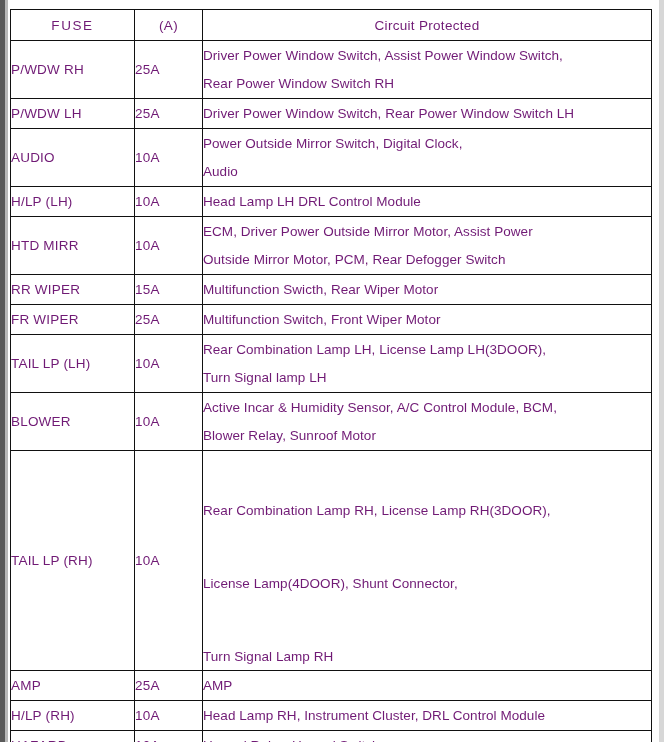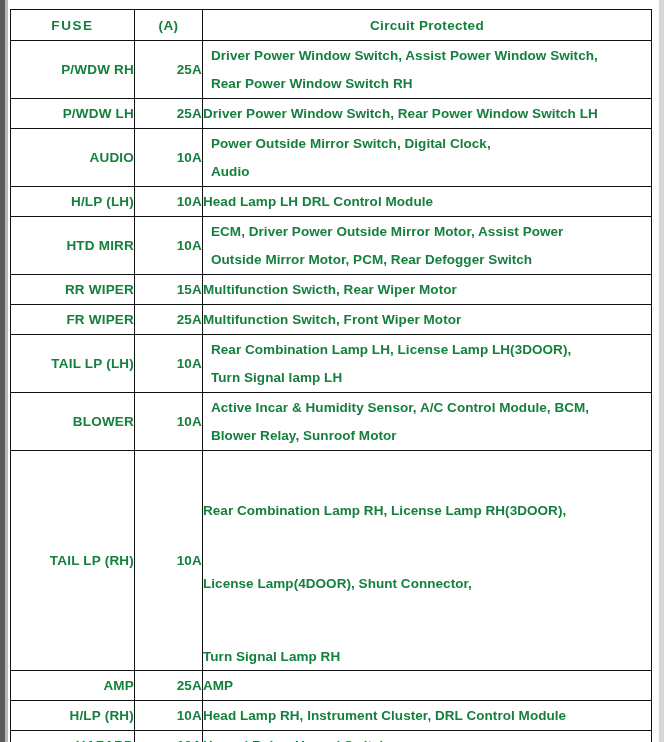--- a/index.html
+++ b/index.html
@@ -59,56 +59,55 @@
 
   table.fuse-table col.col-fuse { width: 124px; }
   table.fuse-table col.col-amp  { width: 68px; }
   table.fuse-table col.col-circ { width: 449px; }
 
   table.fuse-table th,
   table.fuse-table td {
     border: 1px solid #111111;
     padding: 0;
     font-size: 13.5px;
-    color: #15803d;
+    color: #701a75;
     background: #ffffff;
-    font-weight: bold;
   }
 
   thead th {
     height: 30px;
     font-weight: normal;
     text-align: center;
     border-bottom: 2px solid #000000;
     letter-spacing: 0.4px;
   }
   thead th.th-fuse { letter-spacing: 1.6px; }
   thead th.th-circ { letter-spacing: 0.3px; }
 
   td.cell-fuse,
   td.cell-amp {
-    text-align: right;
+    text-align: left;
     vertical-align: middle;
     letter-spacing: 0.2px;
     white-space: nowrap;
   }
   td.cell-circ {
     text-align: left;
     vertical-align: middle;
     padding-left: 7px;
     letter-spacing: 0.05px;
   }
   td.cell-circ .circ-line {
     display: block;
     line-height: 28px;
     white-space: nowrap;
   }
 
   tr.lines-1 td { height: 29px; }
-  tr.lines-2 td { height: 57px; padding-left: 8px; }
+  tr.lines-2 td { height: 57px; }
   tr.lines-3 td { height: 79px; }
 
   tr.lines-3 td.cell-circ .circ-line { line-height: 26px; margin-top: 47px; }
 </style>
 </head>
 <body>
 
 <div id="scan-edge-left"></div>
 <div id="scan-edge-right"></div>
 

